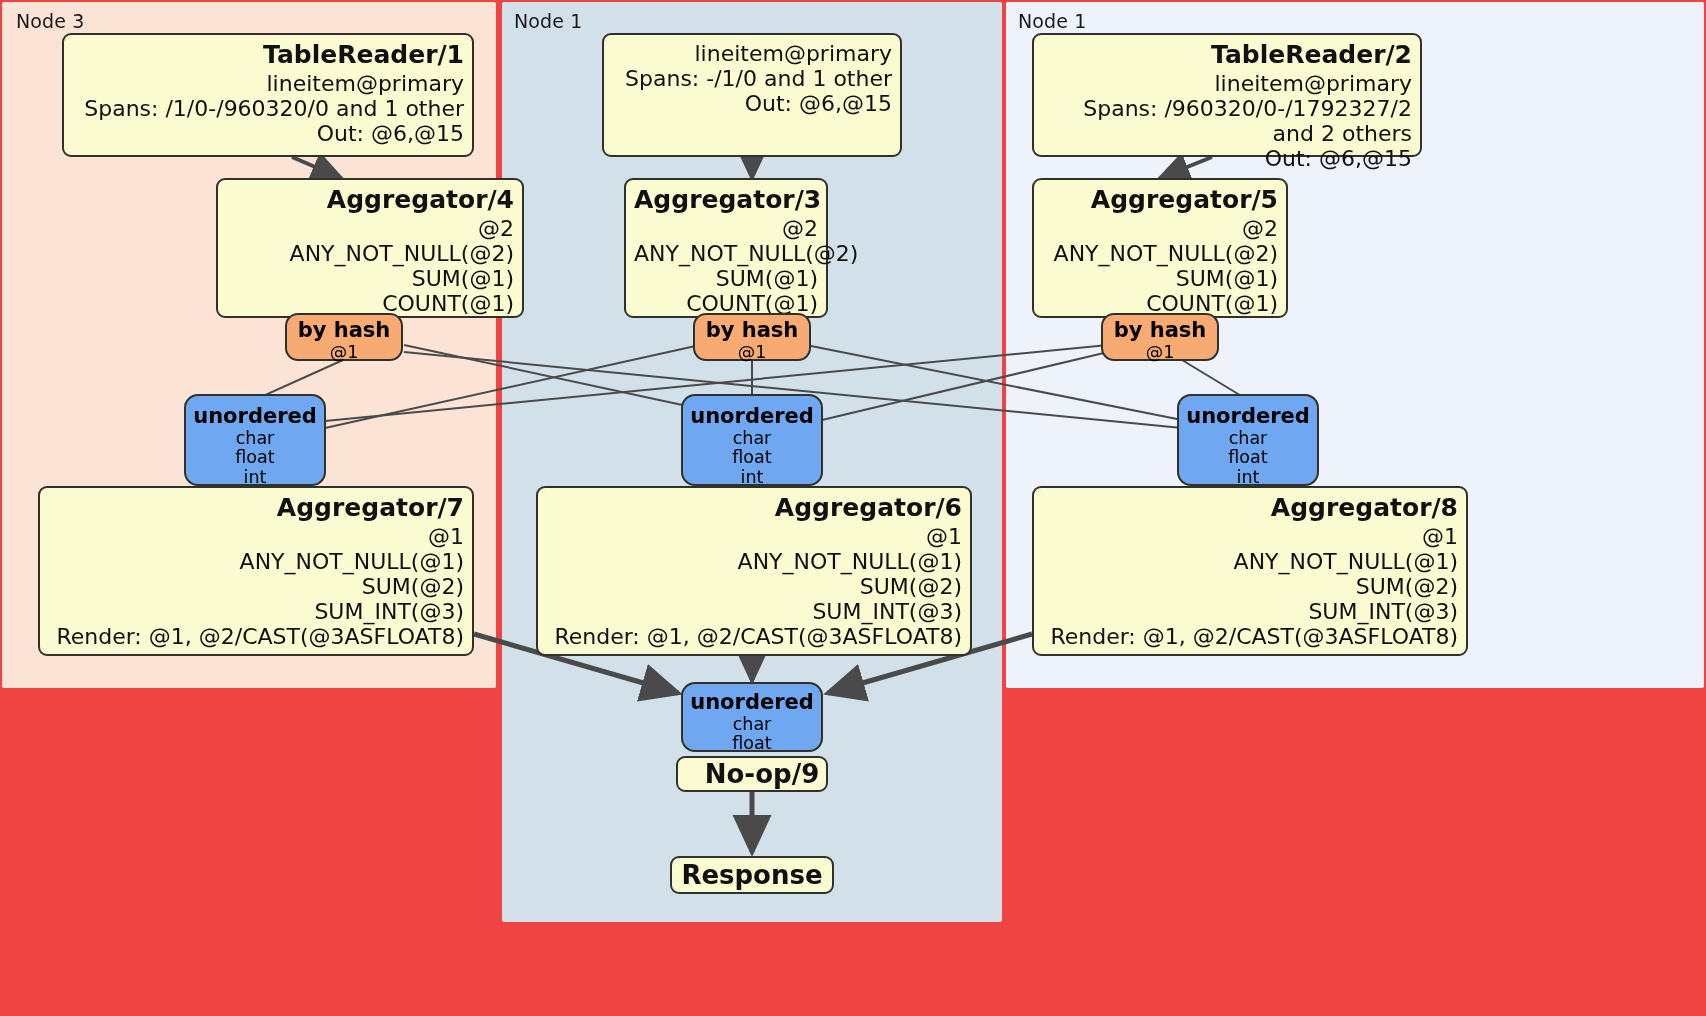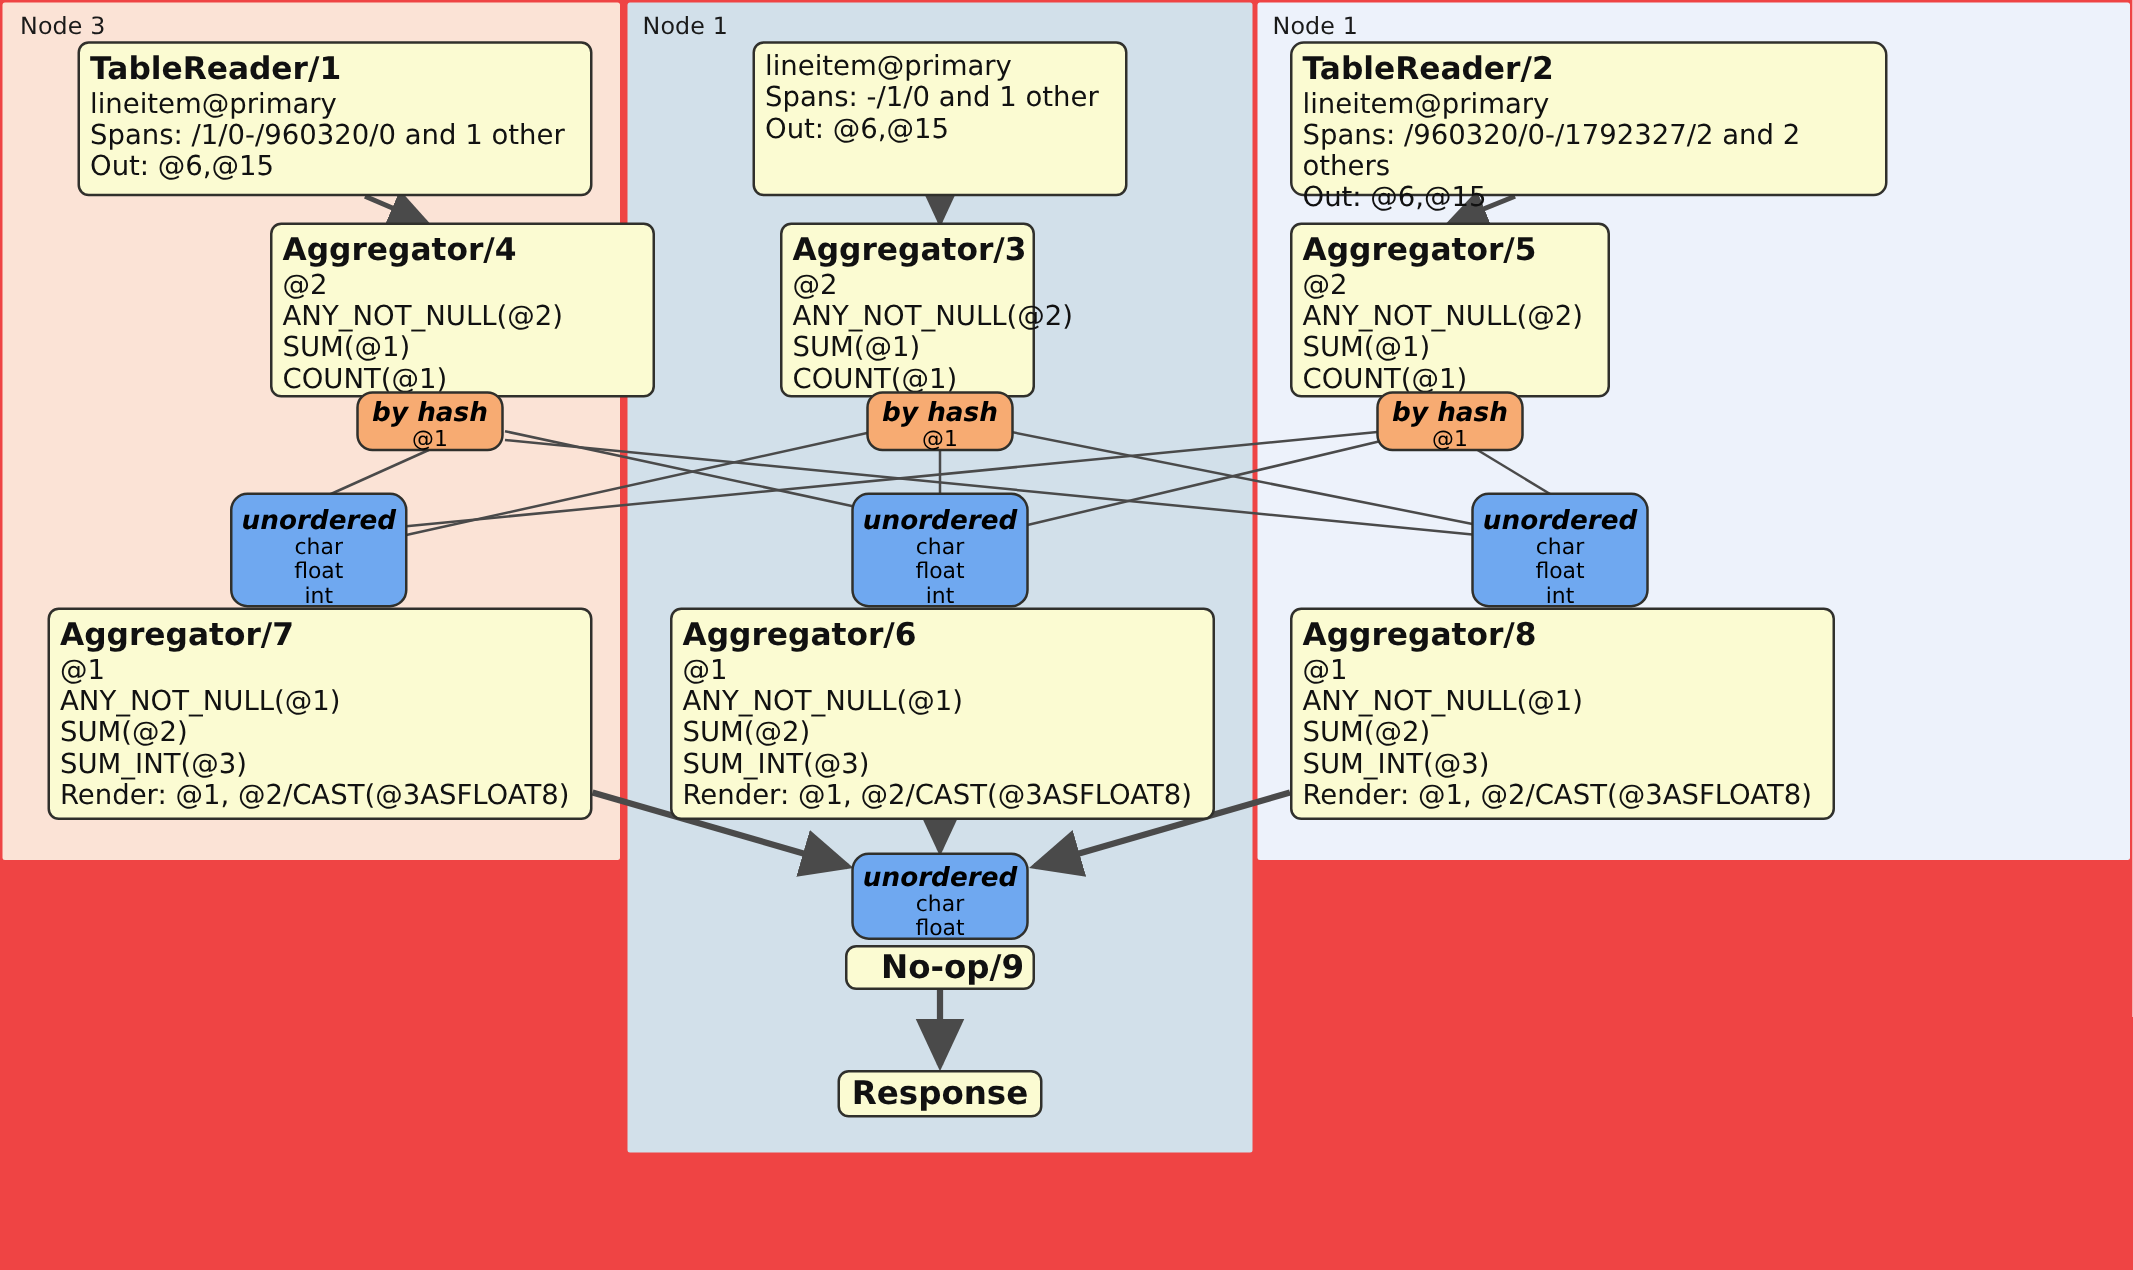--- a/index.html
+++ b/index.html
@@ -9,29 +9,29 @@
   .node-region{position:absolute;border-radius:2px;}
   #region-node3{left:2px;top:2px;width:494px;height:686px;background:#fbe3d6;}
   #region-node1{left:502px;top:2px;width:500px;height:920px;background:#d2e0ea;}
   #region-node2{left:1006px;top:2px;width:698px;height:686px;background:#edf2fb;}
 
   .region-label{position:absolute;font-size:19px;color:#1a1a1a;letter-spacing:.1px;}
 
   .edges{position:absolute;left:0;top:0;width:1706px;height:1016px;pointer-events:none;}
 
   .box{position:absolute;box-sizing:border-box;background:#fbfbd2;border:2.2px solid #30302c;
-       border-radius:9px;text-align:left;color:#111;line-height:1.14;padding:6px 8px;}
+       border-radius:9px;text-align:right;color:#111;line-height:1.14;padding:6px 8px;}
   .box .ttl{font-weight:bold;font-size:25px;letter-spacing:0px;display:block;margin-bottom:1px;}
   .box .ln{font-size:22px;display:block;font-weight:400;}
 
   .pill{position:absolute;box-sizing:border-box;border:2.2px solid #30302c;border-radius:13px;
         text-align:center;line-height:1.12;padding:4px 6px;}
   .pill.hash{background:#f7ab72;}
   .pill.unord{background:#6fa8f0;border-radius:14px;}
-  .pill .ttl{font-weight:bold;font-size:21px;display:block;font-style:italic;}
+  .pill .ttl{font-weight:bold;font-size:21px;display:block;}
   .pill .ln{font-size:17.5px;display:block;}
 
   .flat{position:absolute;box-sizing:border-box;background:#fbfbd2;border:2.2px solid #30302c;
         border-radius:9px;display:flex;align-items:center;justify-content:center;}
   .flat span{font-weight:bold;font-size:26px;color:#111;}
 </style>
 </head>
 <body>
 
 <div id="stage">
@@ -80,21 +80,21 @@
     <span class="ln">Spans: /1/0-/960320/0 and 1 other</span>
     <span class="ln">Out: @6,@15</span>
   </div>
 
   <div class="box" style="left:602px;top:33px;width:300px;height:124px;">
     <span class="ln">lineitem@primary</span>
     <span class="ln">Spans: -/1/0 and 1 other</span>
     <span class="ln">Out: @6,@15</span>
   </div>
 
-  <div class="box" style="left:1032px;top:33px;width:478px;height:124px;border-radius:11px;">
+  <div class="box" style="left:1032px;top:33px;width:390px;height:124px;">
     <span class="ttl">TableReader/2</span>
     <span class="ln">lineitem@primary</span>
     <span class="ln">Spans: /960320/0-/1792327/2 and 2 others</span>
     <span class="ln">Out: @6,@15</span>
   </div>
 
   <div class="box" style="left:216px;top:178px;width:308px;height:140px;">
     <span class="ttl">Aggregator/4</span>
     <span class="ln">@2</span>
     <span class="ln">ANY_NOT_NULL(@2)</span>

